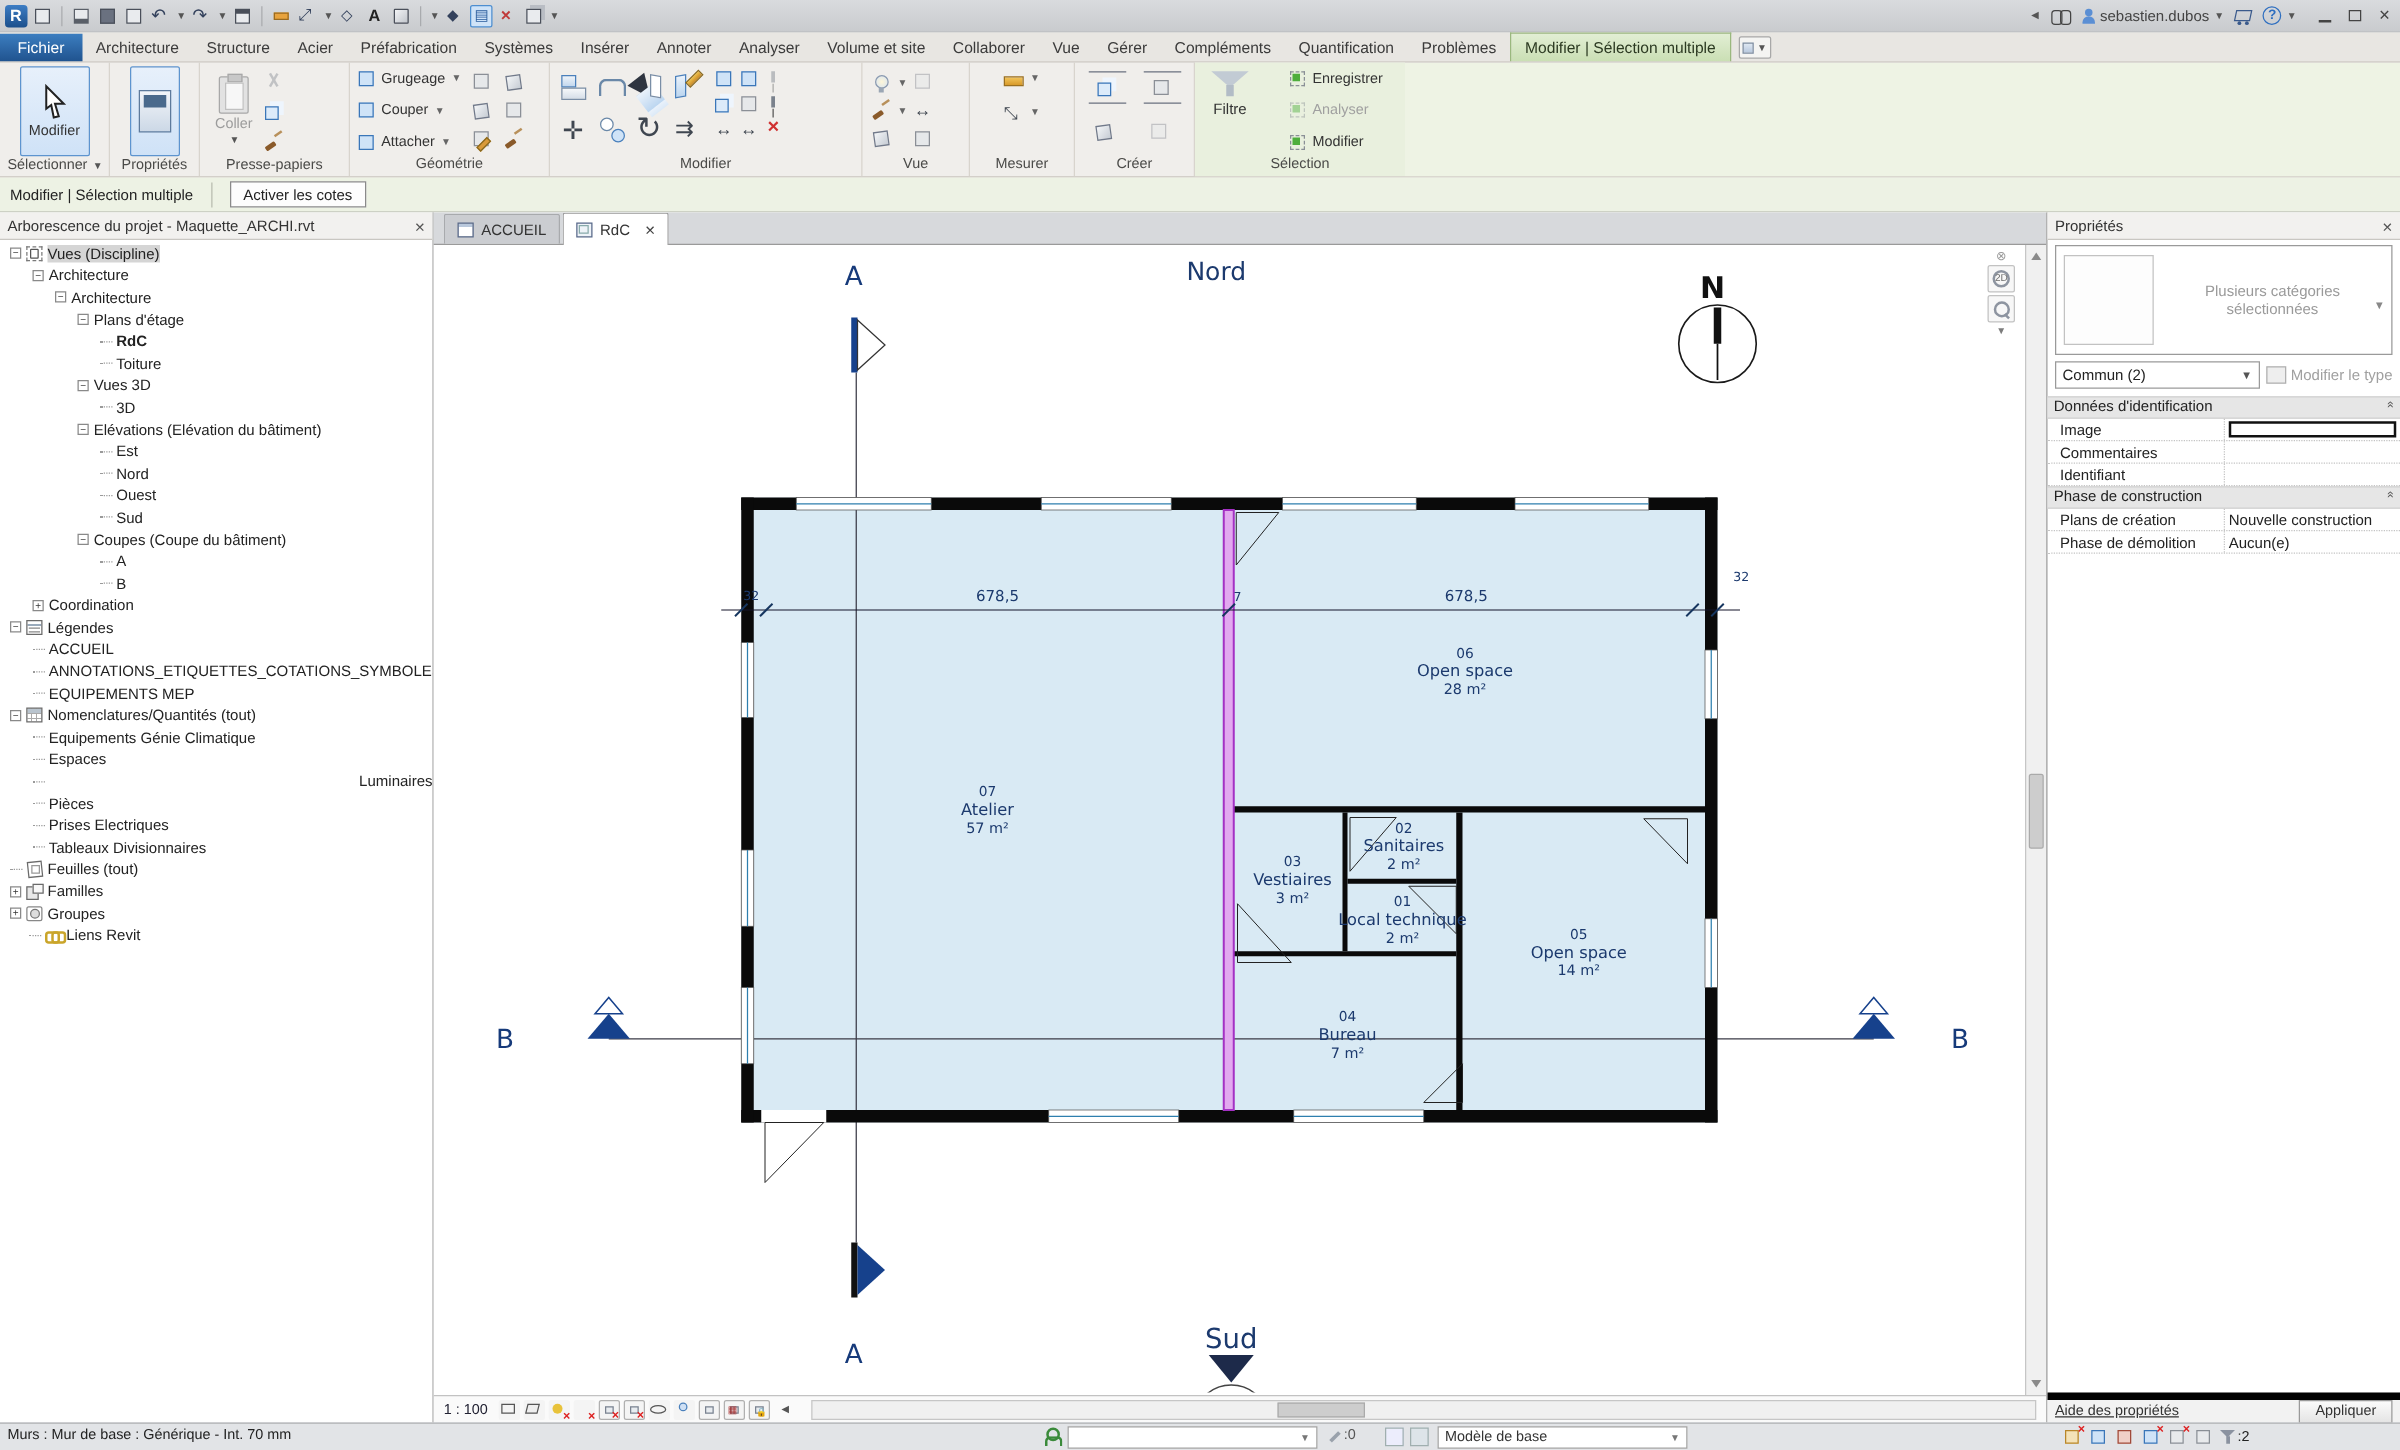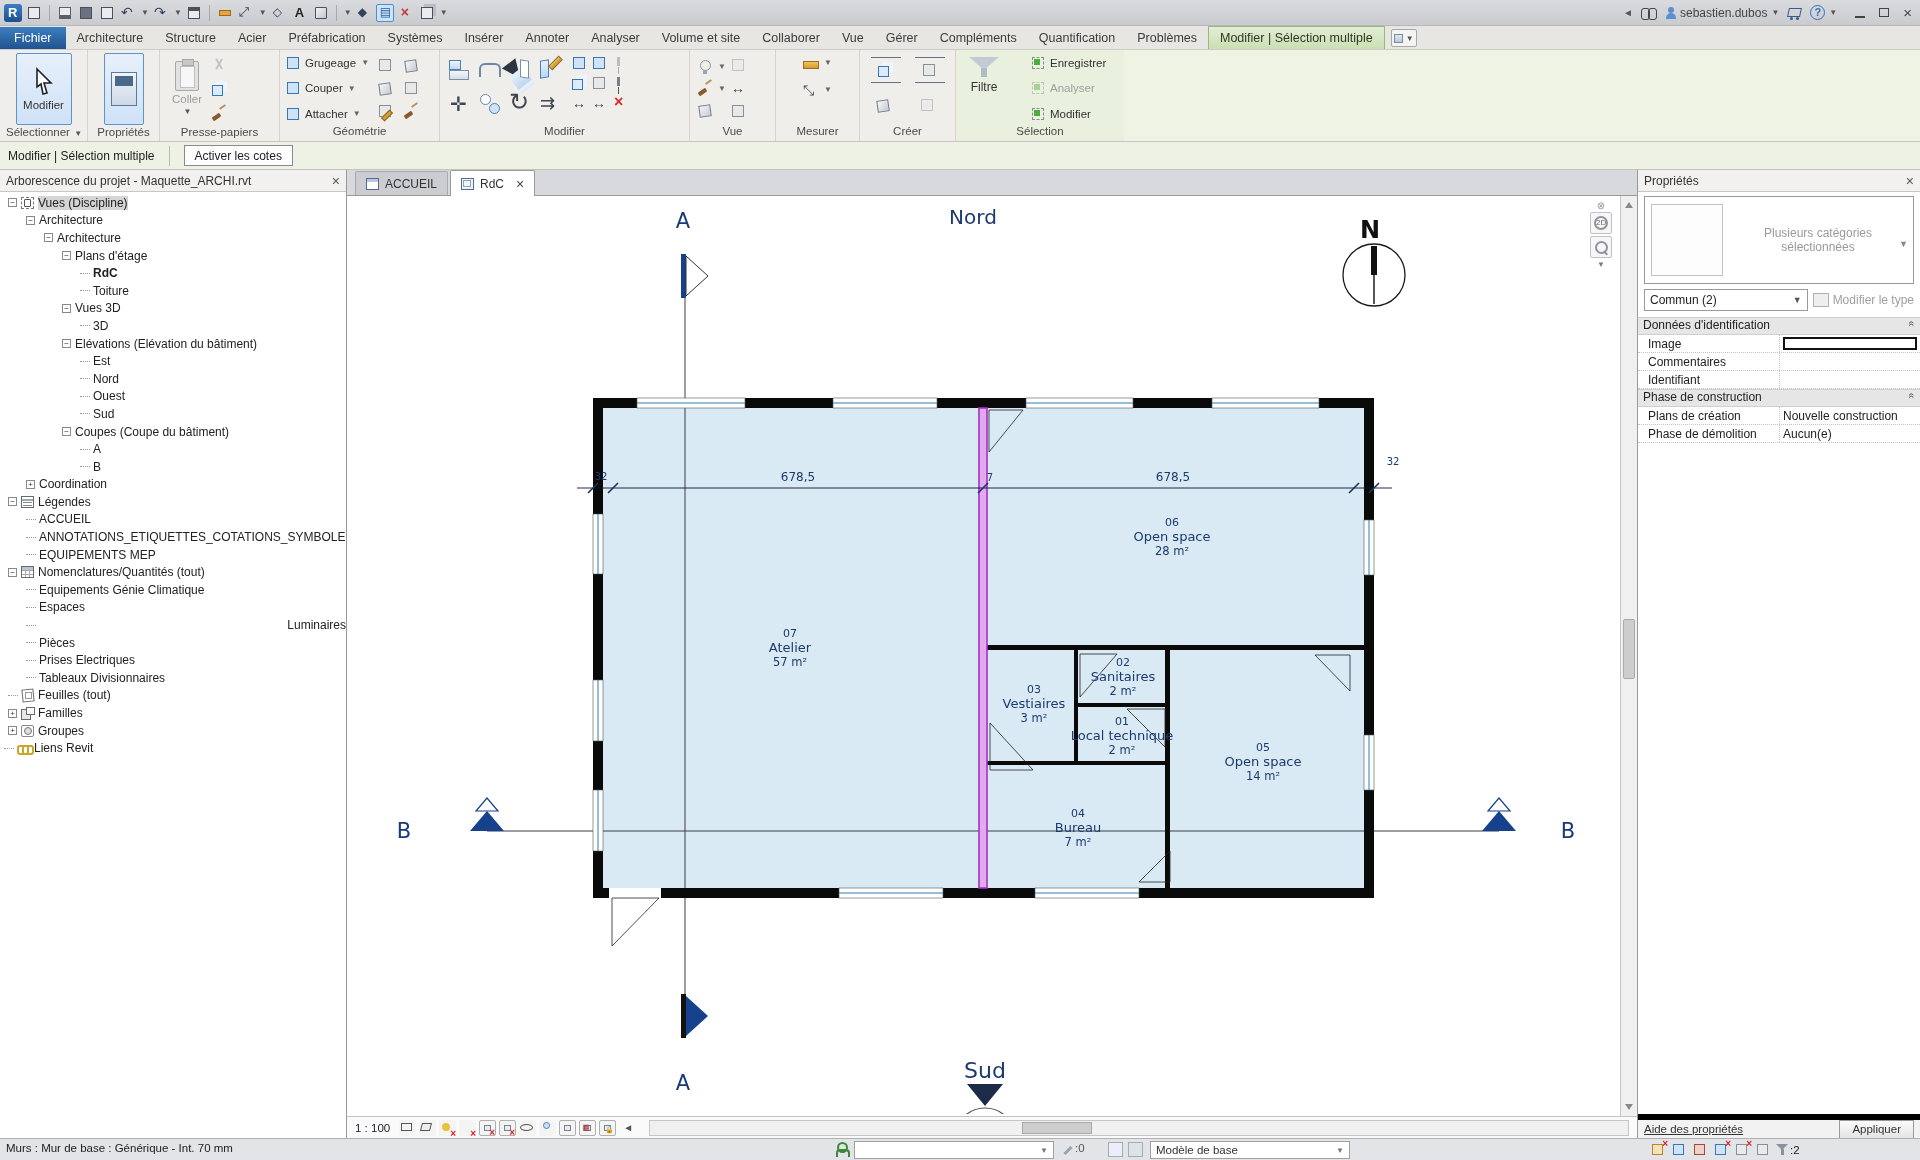--- a/index.html
+++ b/index.html
@@ -646,21 +646,21 @@
           <div class="trow" style="padding-left: 8px;">
             <span class="exp">+</span>
             <span class="tick family"></span>
             <span class="tlabel">Familles</span>
           </div>
           <div class="trow" style="padding-left: 8px;">
             <span class="exp">+</span>
             <span class="tick group"></span>
             <span class="tlabel">Groupes</span>
           </div>
-          <div class="trow" style="padding-left: 4px;">
+          <div class="trow" style="padding-left: 23px;">
             <span class="dotlead"></span>
             <span class="tick link"></span>
             <span class="tlabel">Liens Revit</span>
           </div>
         </div>
     </div>
 
     <div id="centerpane">
       <div id="viewtabs">
         <div class="vtab">

